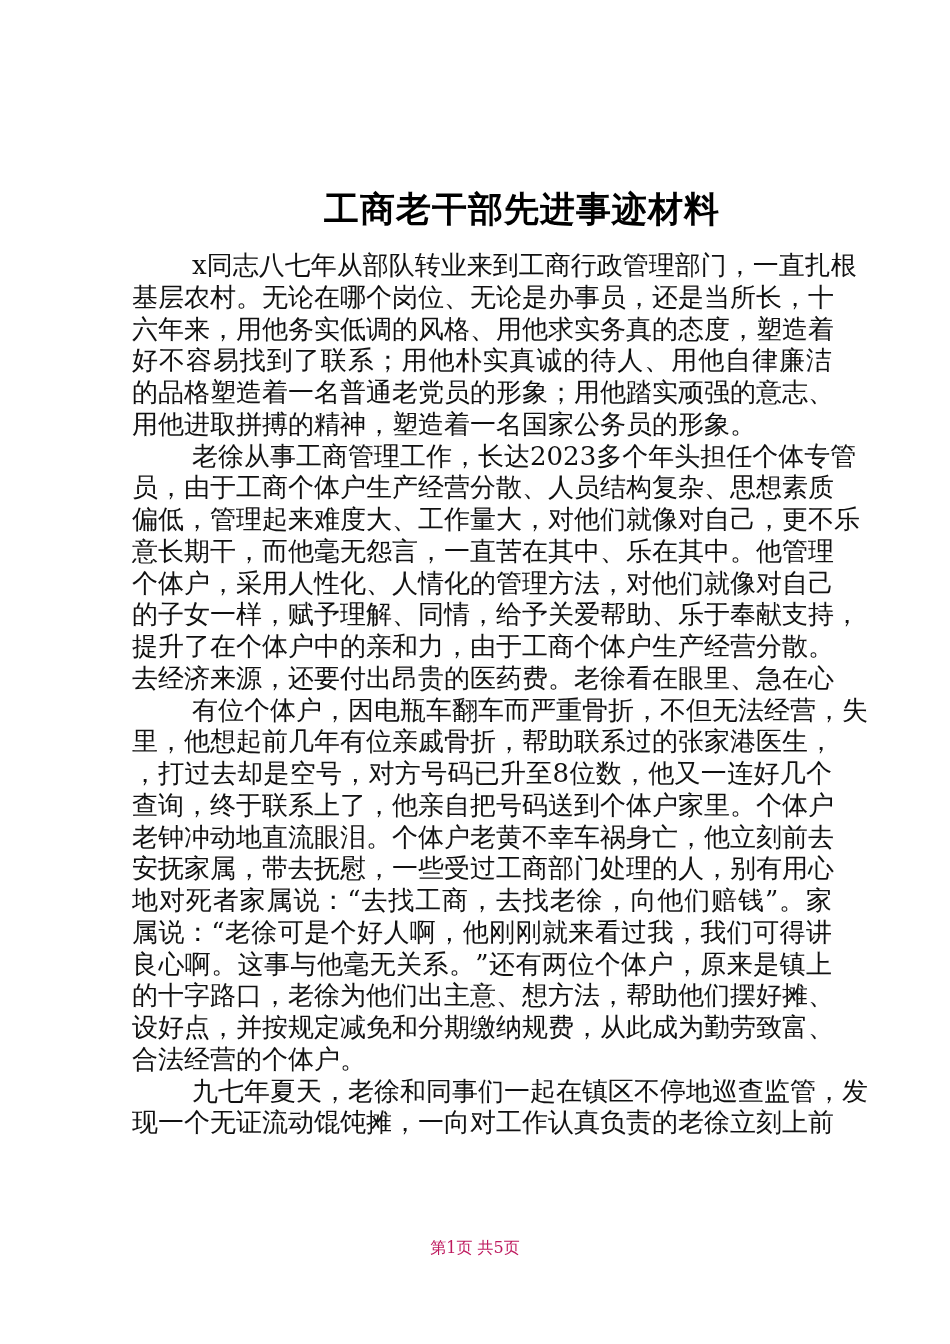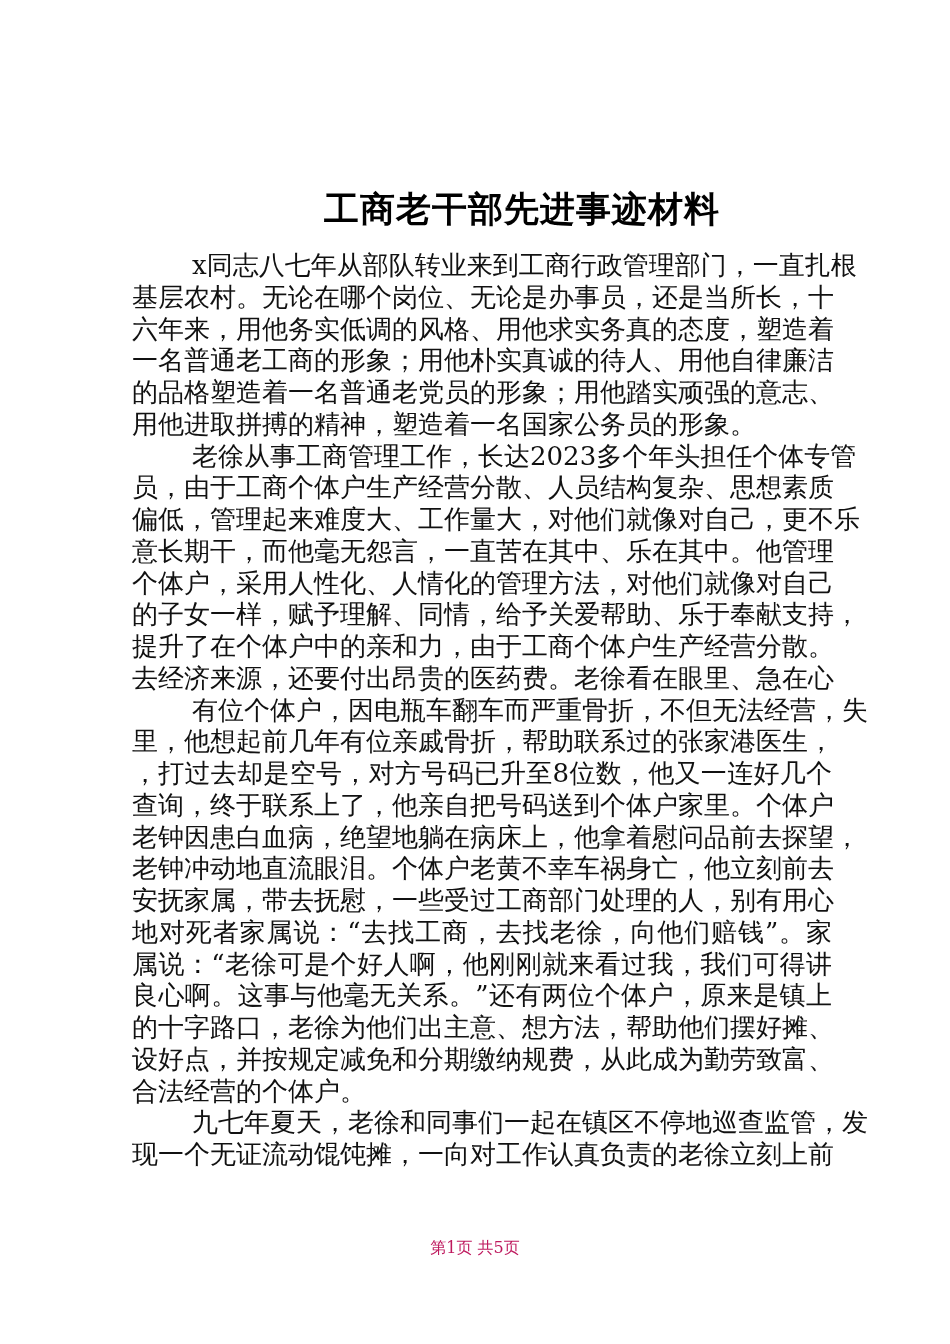--- a/index.html
+++ b/index.html
@@ -76,42 +76,41 @@
 
 <div class="page">
   <div class="title">工商老干部先进事迹材料</div>
 
   <div class="body">
 
     <div>
       <span class="line indent">x同志八七年从部队转业来到工商行政管理部门，一直扎根</span>
       <span class="line">基层农村。无论在哪个岗位、无论是办事员，还是当所长，十</span>
       <span class="line">六年来，用他务实低调的风格、用他求实务真的态度，塑造着</span>
-      <span class="line">一名普通老工商的形象；用他朴实真诚的待人、用他自律廉洁</span>
+      <span class="line">好不容易找到了联系；用他朴实真诚的待人、用他自律廉洁</span>
       <span class="line">的品格塑造着一名普通老党员的形象；用他踏实顽强的意志、</span>
       <span class="line last">用他进取拼搏的精神，塑造着一名国家公务员的形象。</span>
     </div>
 
     <div>
       <span class="line indent">老徐从事工商管理工作，长达2023多个年头担任个体专管</span>
       <span class="line">员，由于工商个体户生产经营分散、人员结构复杂、思想素质</span>
       <span class="line">偏低，管理起来难度大、工作量大，对他们就像对自己，更不乐</span>
       <span class="line">意长期干，而他毫无怨言，一直苦在其中、乐在其中。他管理</span>
       <span class="line">个体户，采用人性化、人情化的管理方法，对他们就像对自己</span>
       <span class="line">的子女一样，赋予理解、同情，给予关爱帮助、乐于奉献支持，</span>
       <span class="line last">提升了在个体户中的亲和力，由于工商个体户生产经营分散。</span>
     </div>
 
     <div>
       <span class="line">去经济来源，还要付出昂贵的医药费。老徐看在眼里、急在心</span>
       <span class="line indent">有位个体户，因电瓶车翻车而严重骨折，不但无法经营，失</span>
       <span class="line">里，他想起前几年有位亲戚骨折，帮助联系过的张家港医生，</span>
       <span class="line">，打过去却是空号，对方号码已升至8位数，他又一连好几个</span>
       <span class="line">查询，终于联系上了，他亲自把号码送到个体户家里。个体户</span>
-      <span class="line">老钟因患白血病，绝望地躺在病床上，他拿着慰问品前去探望，</span>
       <span class="line">老钟冲动地直流眼泪。个体户老黄不幸车祸身亡，他立刻前去</span>
       <span class="line">安抚家属，带去抚慰，一些受过工商部门处理的人，别有用心</span>
       <span class="line">地对死者家属说：“去找工商，去找老徐，向他们赔钱”。家</span>
       <span class="line">属说：“老徐可是个好人啊，他刚刚就来看过我，我们可得讲</span>
       <span class="line">良心啊。这事与他毫无关系。”还有两位个体户，原来是镇上</span>
       <span class="line">的十字路口，老徐为他们出主意、想方法，帮助他们摆好摊、</span>
       <span class="line">设好点，并按规定减免和分期缴纳规费，从此成为勤劳致富、</span>
       <span class="line last">合法经营的个体户。</span>
     </div>
 

